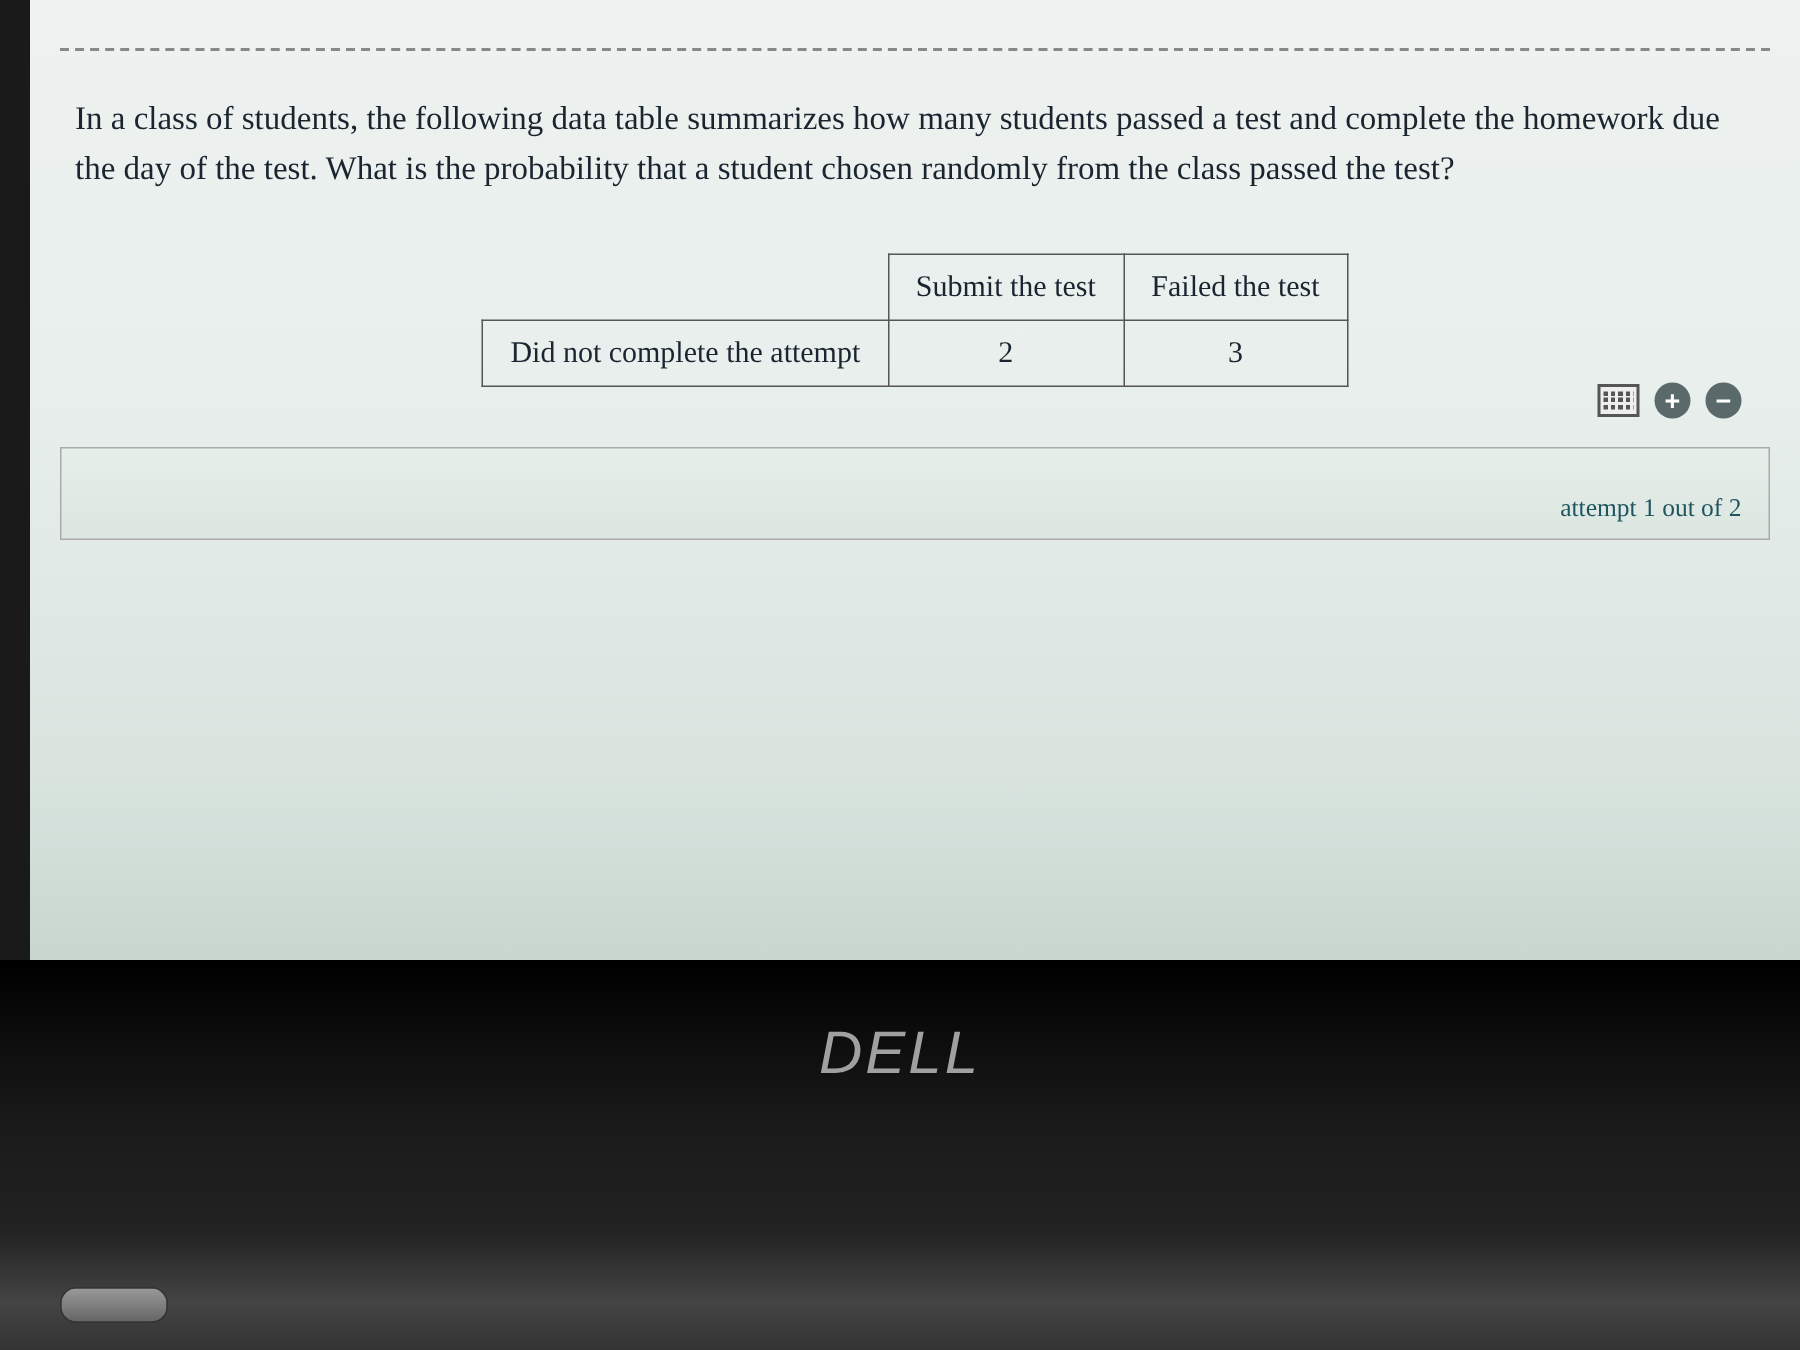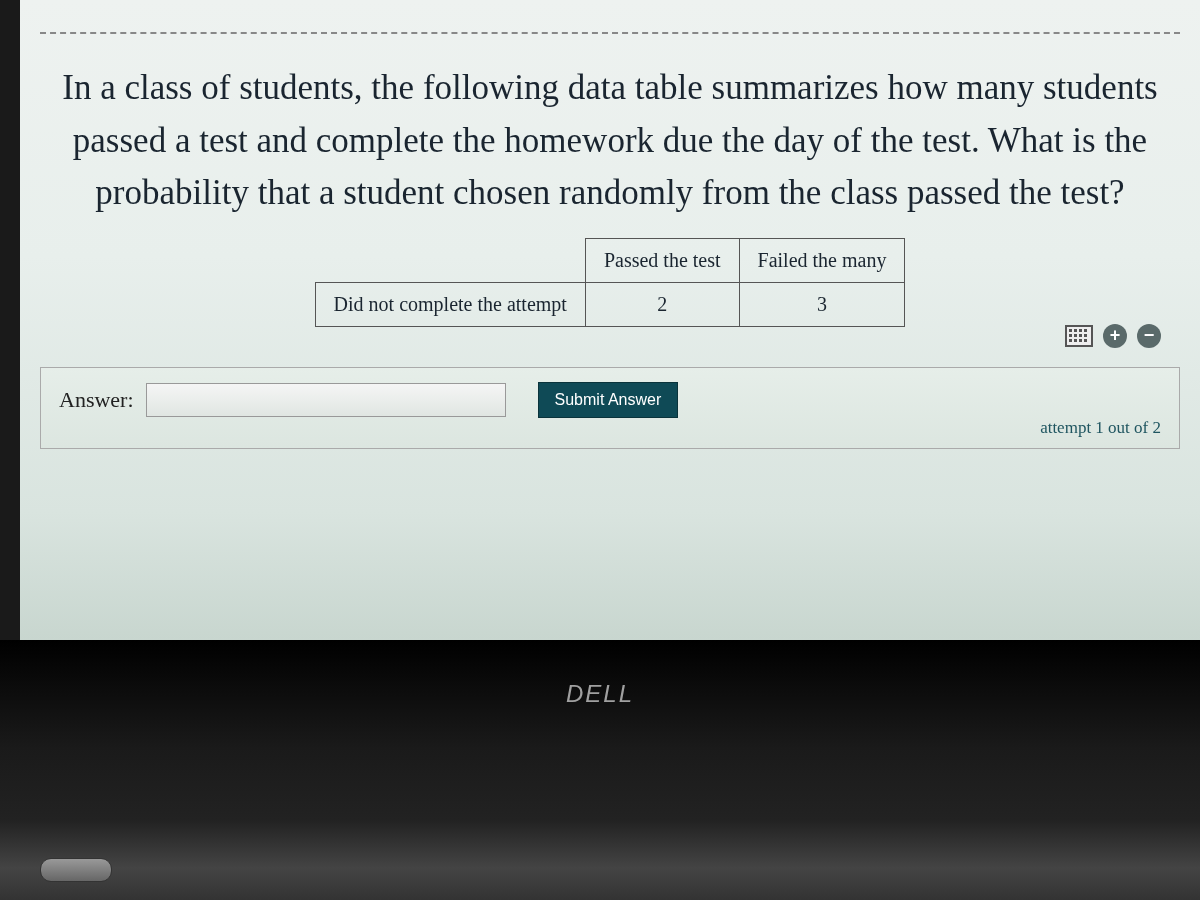--- a/index.html
+++ b/index.html
@@ -21,25 +21,24 @@
     background: linear-gradient(180deg, #eef2f0 0%, #e8efec 40%, #d9e4df 80%, #c8d6cf 100%);
     box-sizing: border-box;
     padding: 0 20px;
   }
   .dashed-divider {
     border-top: 2px dashed #888;
     margin-top: 32px;
     margin-bottom: 28px;
   }
   .prompt {
-    font-size: 35px;
+    font-size: 22px;
     line-height: 1.5;
     color: #1a2530;
-    margin: 0 10px 18px 10px;
-    text-align: center;
+    margin: 0 10px 41px 10px;
   }
   .table-wrap {
     display: flex;
     justify-content: center;
     margin-bottom: 40px;
   }
   table.data {
     border-collapse: collapse;
   }
   table.data td, table.data th {
@@ -125,39 +124,40 @@
     align-items: center;
     justify-content: center;
     font-size: 18px;
     font-weight: bold;
     font-family: Arial, sans-serif;
   }
   .attempt {
     text-align: right;
     font-size: 17px;
     color: #1f5560;
+    margin-top: 16px;
     font-family: Georgia, serif;
   }
   .bezel-bottom {
     position: absolute;
     top: 640px;
     left: 0;
     right: 0;
     height: 180px;
     background: linear-gradient(180deg, #000 0%, #1a1a1a 60%, #222 100%);
   }
   .dell-logo {
     position: absolute;
     top: 680px;
     left: 0;
     right: 0;
     text-align: center;
     color: #a0a0a0;
     font-family: Arial, sans-serif;
-    font-size: 24px;
+    font-size: 40px;
     letter-spacing: 2px;
     font-weight: 500;
     font-style: italic;
   }
   .hinge {
     position: absolute;
     bottom: 0;
     left: 0;
     right: 0;
     height: 80px;
@@ -180,47 +180,42 @@
 <div class="screen">
   <div class="dashed-divider"></div>
 
   <p class="prompt">In a class of students, the following data table summarizes how many students passed a test and complete the homework due the day of the test. What is the probability that a student chosen randomly from the class passed the test?</p>
 
   <div class="table-wrap">
     <table class="data">
       <tbody>
           <tr>
         <th class="blank"></th>
-        <th>Passed the test</th>
-        <th>Failed the many</th>
+        <th>Submit the test</th>
+        <th>Failed the test</th>
       </tr>
       <tr>
         <td class="rowlabel">Did not complete the attempt</td>
         <td>2</td>
         <td>3</td>
       </tr>
     </tbody>
       </table>
   </div>
 
   <div class="answer-box">
     <div class="tool-icons">
       <div class="kb-icon">
         <div class="row"></div>
           <div class="row"></div>
           <div class="row"></div>
       </div>
       <div class="circle-btn">+</div>
       <div class="circle-btn">−</div>
     </div>
-    <div class="answer-row">
-      <span class="answer-label">Answer:</span>
-      <input class="answer-input" type="text" value="" style="">
-      <button class="submit-btn">Submit Answer</button>
-    </div>
     <div class="attempt">attempt 1 out of 2</div>
   </div>
 </div>
 
 <div class="bezel-bottom"></div>
 <div class="dell-logo">DELL</div>
 <div class="hinge">
   <div class="hinge-btn"></div>
 </div>
 

